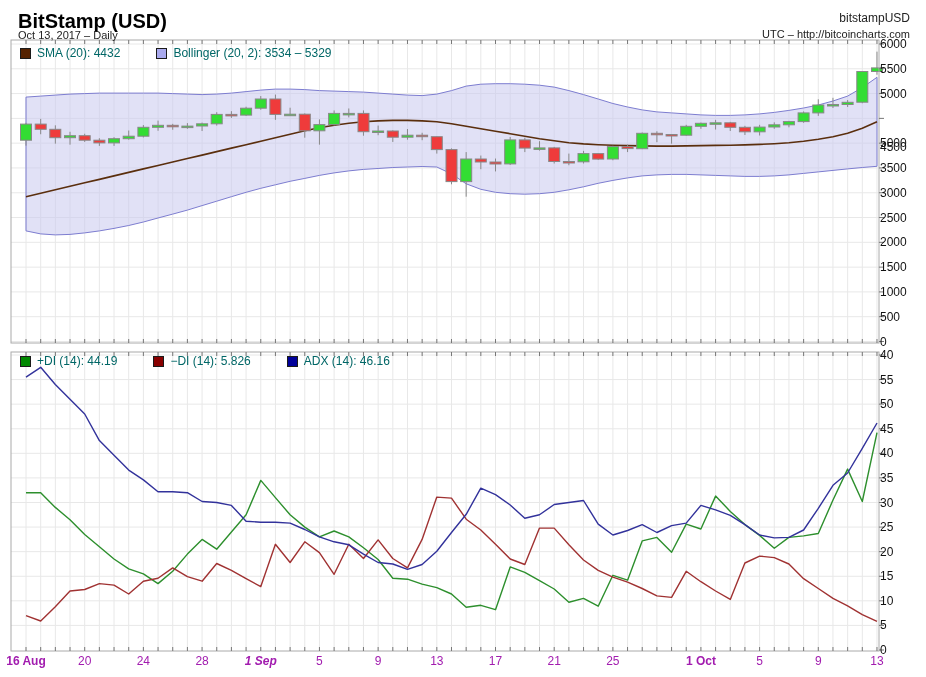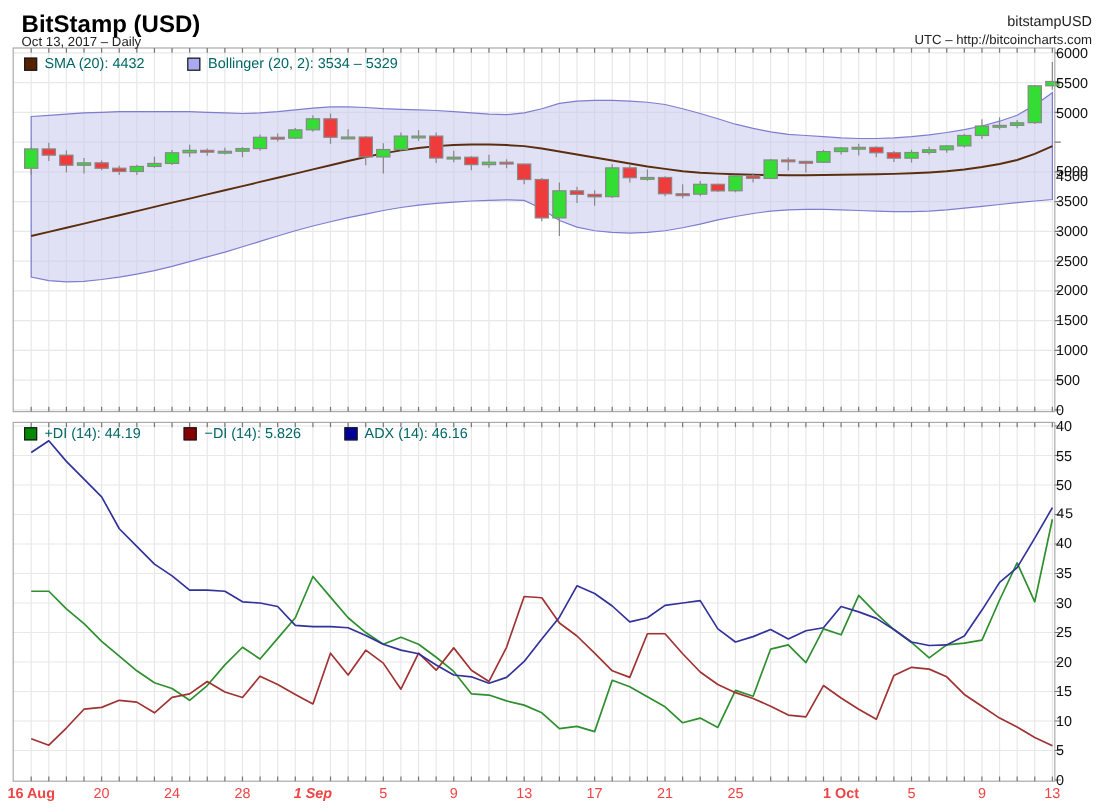--- a/index.html
+++ b/index.html
@@ -9,21 +9,21 @@
   #title{left:18px;top:10px;font-size:20px;font-weight:bold;color:#000;}
   #subtitle{left:18px;top:29px;font-size:11px;color:#222;}
   #exchange{right:16px;top:11px;font-size:12px;color:#222;text-align:right;}
   #tznote{right:16px;top:28px;font-size:11px;color:#222;text-align:right;}
   .legend-row{display:flex;gap:36px;align-items:center;height:16px;font-size:12px;color:#006666;}
   #legend1{left:20px;top:45px;}
   #legend2{left:20px;top:353px;}
   .legend-item{display:flex;align-items:center;gap:6px;white-space:nowrap;}
   .swatch{width:9px;height:9px;border:1px solid #1a1a1a;display:inline-block;}
   .ylabel{position:absolute;font-size:12px;color:#111;left:880px;line-height:12px;}
-  .xlabel{position:absolute;font-size:12px;color:#ef4444;top:654px;transform:translateX(-50%);white-space:nowrap;}
+  .xlabel{position:absolute;font-size:12px;color:#a21caf;top:654px;transform:translateX(-50%);white-space:nowrap;}
   svg{position:absolute;left:0;top:0;}
 </style>
 </head>
 <body>
 
 <svg id="chart-svg" width="926" height="677" viewBox="0 0 926 677">
   <g id="g-grid">
       <line x1="26" x2="26" y1="40" y2="343" stroke="#e8e8e8" stroke-width="1"></line>
       <line x1="40.672" x2="40.672" y1="40" y2="343" stroke="#e8e8e8" stroke-width="1"></line>
       <line x1="55.344" x2="55.344" y1="40" y2="343" stroke="#e8e8e8" stroke-width="1"></line>
@@ -612,21 +612,21 @@
     <span class="ylabel" style="top: 236.333px;">2000</span>
     <span class="ylabel" style="top: 261.125px;">1500</span>
     <span class="ylabel" style="top: 285.917px;">1000</span>
     <span class="ylabel" style="top: 310.708px;">500</span>
     <span class="ylabel" style="top: 335.5px;">0</span>
   </div>
 <div id="yaxis2">
     <span class="ylabel" style="top: 349px;">40</span>
     <span class="ylabel" style="top: 373.583px;">55</span>
     <span class="ylabel" style="top: 398.167px;">50</span>
-    <span class="ylabel" style="top: 422.75px; font-family: Liberation Mono, monospace;">45</span>
+    <span class="ylabel" style="top: 422.75px;">45</span>
     <span class="ylabel" style="top: 447.333px;">40</span>
     <span class="ylabel" style="top: 471.917px;">35</span>
     <span class="ylabel" style="top: 496.5px;">30</span>
     <span class="ylabel" style="top: 521.083px;">25</span>
     <span class="ylabel" style="top: 545.667px;">20</span>
     <span class="ylabel" style="top: 570.25px;">15</span>
     <span class="ylabel" style="top: 594.833px;">10</span>
     <span class="ylabel" style="top: 619.417px;">5</span>
     <span class="ylabel" style="top: 644px;">0</span>
   </div>

